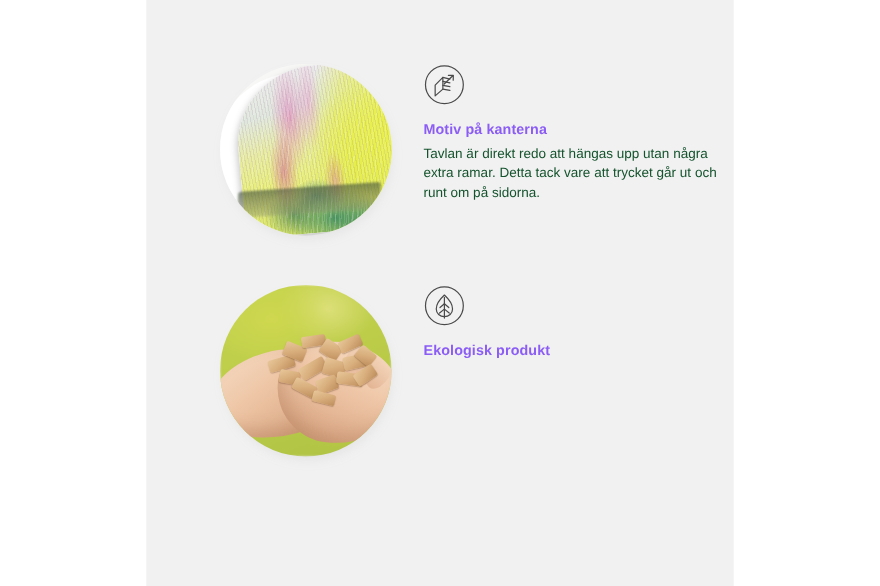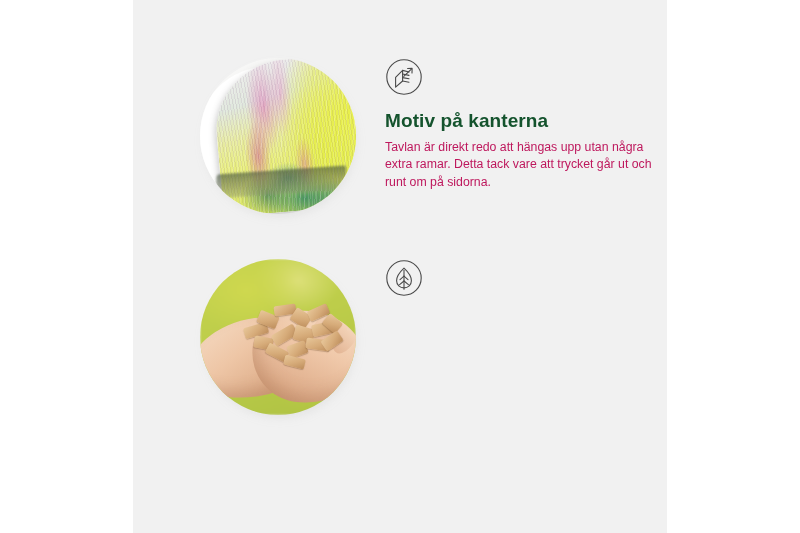--- a/index.html
+++ b/index.html
@@ -171,32 +171,32 @@
 
   .icon-circle{
     width:38px;height:38px;
     display:block;
   }
   .icon-circle svg{display:block;}
 
   .f-title{
     margin:0;
     padding-top:14px;
-    font-size:19px;
+    font-size:13px;
     font-weight:600;
-    color:#14532d;
+    color:#8b5cf6;
     letter-spacing:.1px;
     line-height:1.2;
   }
   .f-body{
     margin:0;
     padding-top:6px;
     font-size:12.3px;
     font-weight:400;
-    color:#be185d;
+    color:#14532d;
     line-height:1.42;
     max-width:272px;
   }
 </style>
 </head>
 <body>
 
 <div class="page">
 
   <div class="panel">
@@ -277,17 +277,18 @@
           <svg width="38" height="38" viewBox="0 0 38 38" fill="none" stroke="#4a4a4a" stroke-width="1.1" stroke-linecap="round" stroke-linejoin="round">
             <circle cx="19" cy="19" r="17.2"></circle>
             <path d="M19 9.2 C13.6 14.2 11.6 18.6 11.6 21.8 C11.6 25.9 14.9 28.9 19 28.9 C23.1 28.9 26.4 25.9 26.4 21.8 C26.4 18.6 24.4 14.2 19 9.2 Z"></path>
             <path d="M19 11.4 L19 30.2"></path>
             <path d="M19 17.2 L15.0 20.6"></path>
             <path d="M19 17.2 L23.0 20.6"></path>
             <path d="M19 22.0 L14.6 25.6"></path>
             <path d="M19 22.0 L23.4 25.6"></path>
           </svg>
         </span>
+        <h2 class="f-title">Ekologisk produkt</h2>
       </div>
     </div>
 
   </div>
 </div>
 
 </body></html>

